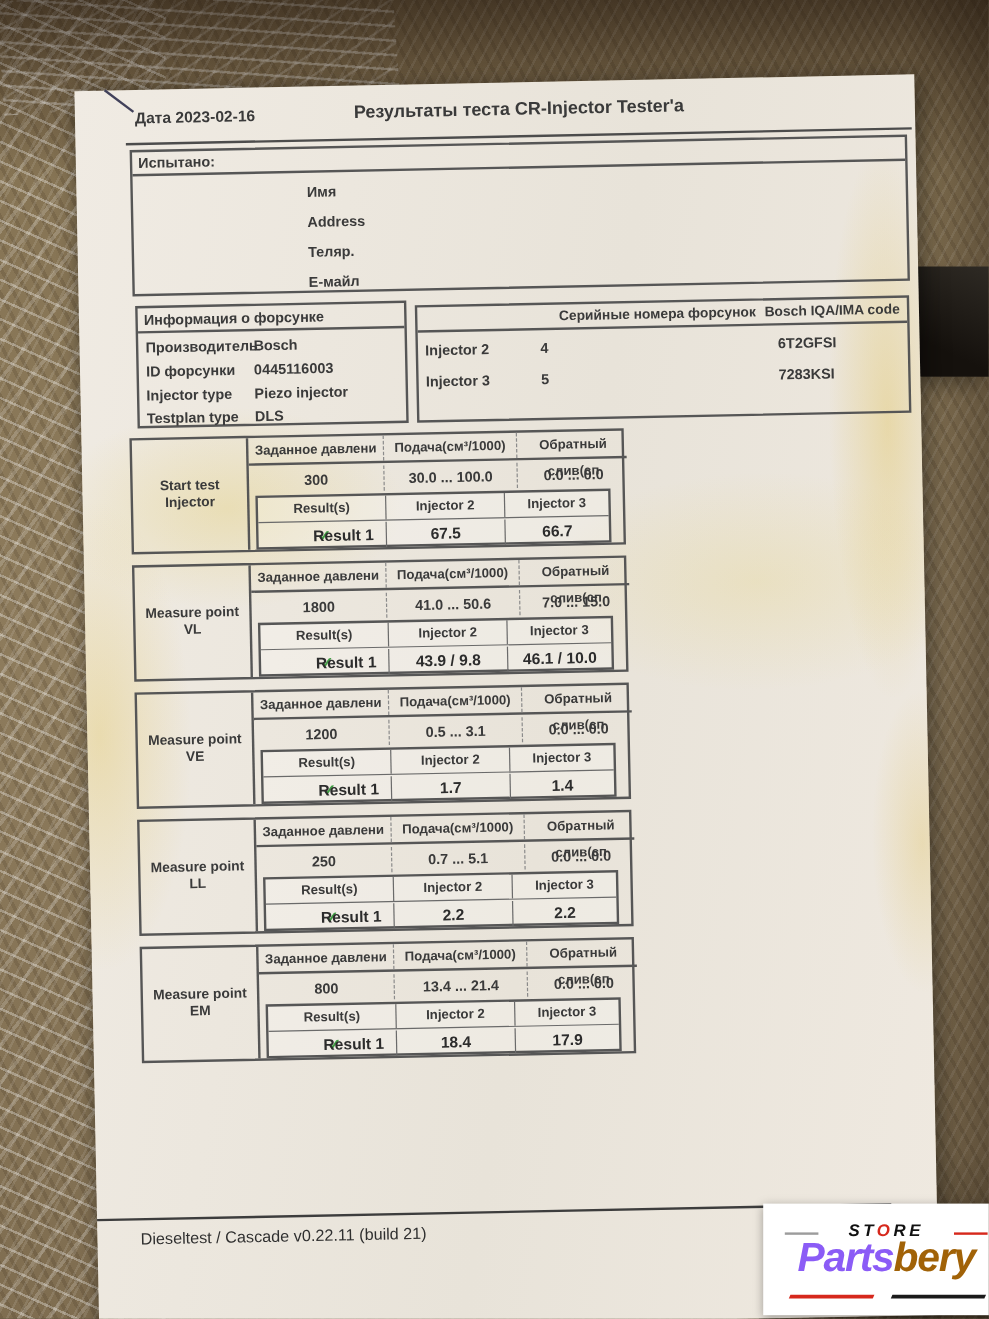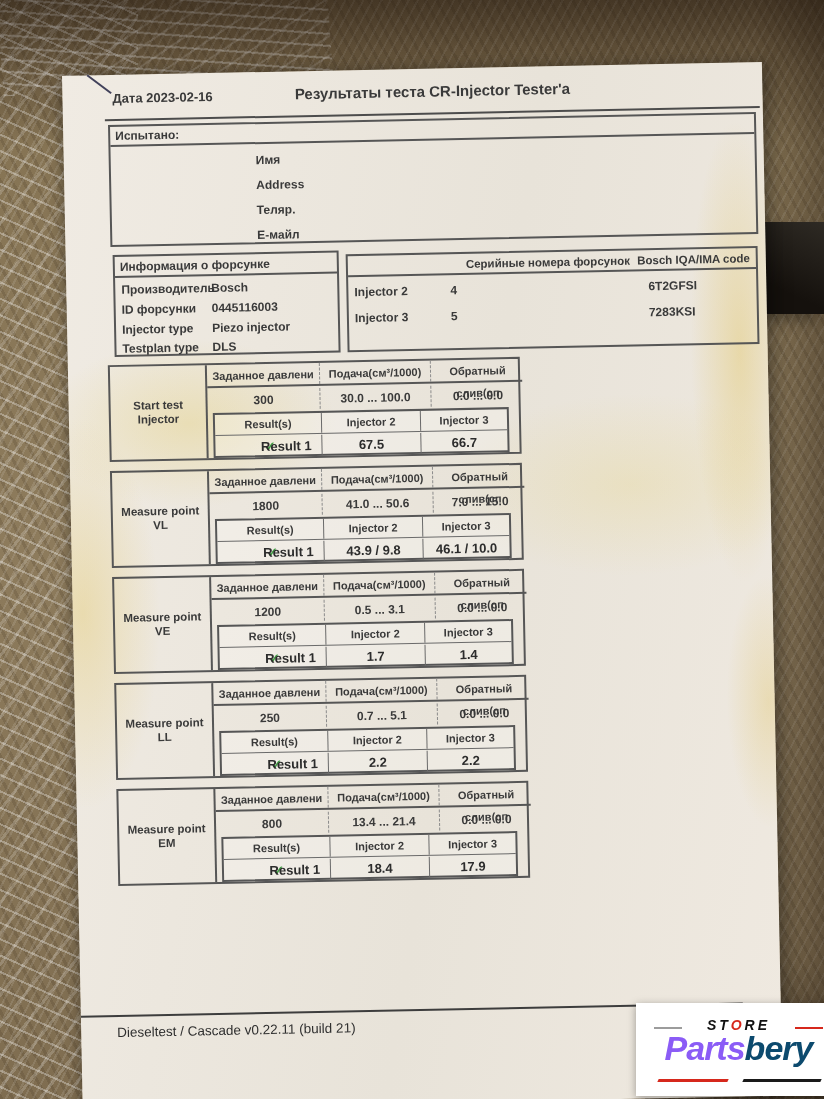--- a/index.html
+++ b/index.html
@@ -120,21 +120,21 @@
   }
   .store-row{position:absolute; left:0; top:14px; width:100%; text-align:center;
     font-size:14px; font-weight:900; letter-spacing:3px; color:#111;}
   .store-row .o-red{color:#d6281c;}
   .store-dash{position:absolute; top:24px; width:28px; height:2px;}
   .store-dash.l{left:18px; background:#9c9c9c;}
   .store-dash.r{right:18px; background:#d6281c;}
   .brand-row{position:absolute; left:0; top:26px; width:100%; text-align:center;
     font-size:34px; font-weight:900; letter-spacing:-1px;}
   .brand-red{color:#8b5cf6;}
-  .brand-black{color:#0c4a6e;text-align:center;}
+  .brand-black{color:#a16207;text-align:center;}
   .brand-underline-red{position:absolute; left:22px; bottom:14px; width:70px; height:3px; background:#d6281c; transform:skewX(-25deg);}
   .brand-underline-dark{position:absolute; right:20px; bottom:14px; width:78px; height:3px; background:#1a1a1a; transform:skewX(-25deg);}
 </style>
 </head>
 <body>
 
 <div id="scene">
   <div class="wood"></div>
   <div class="plastic-wrap"></div>
   <div class="plastic-corner"></div>

